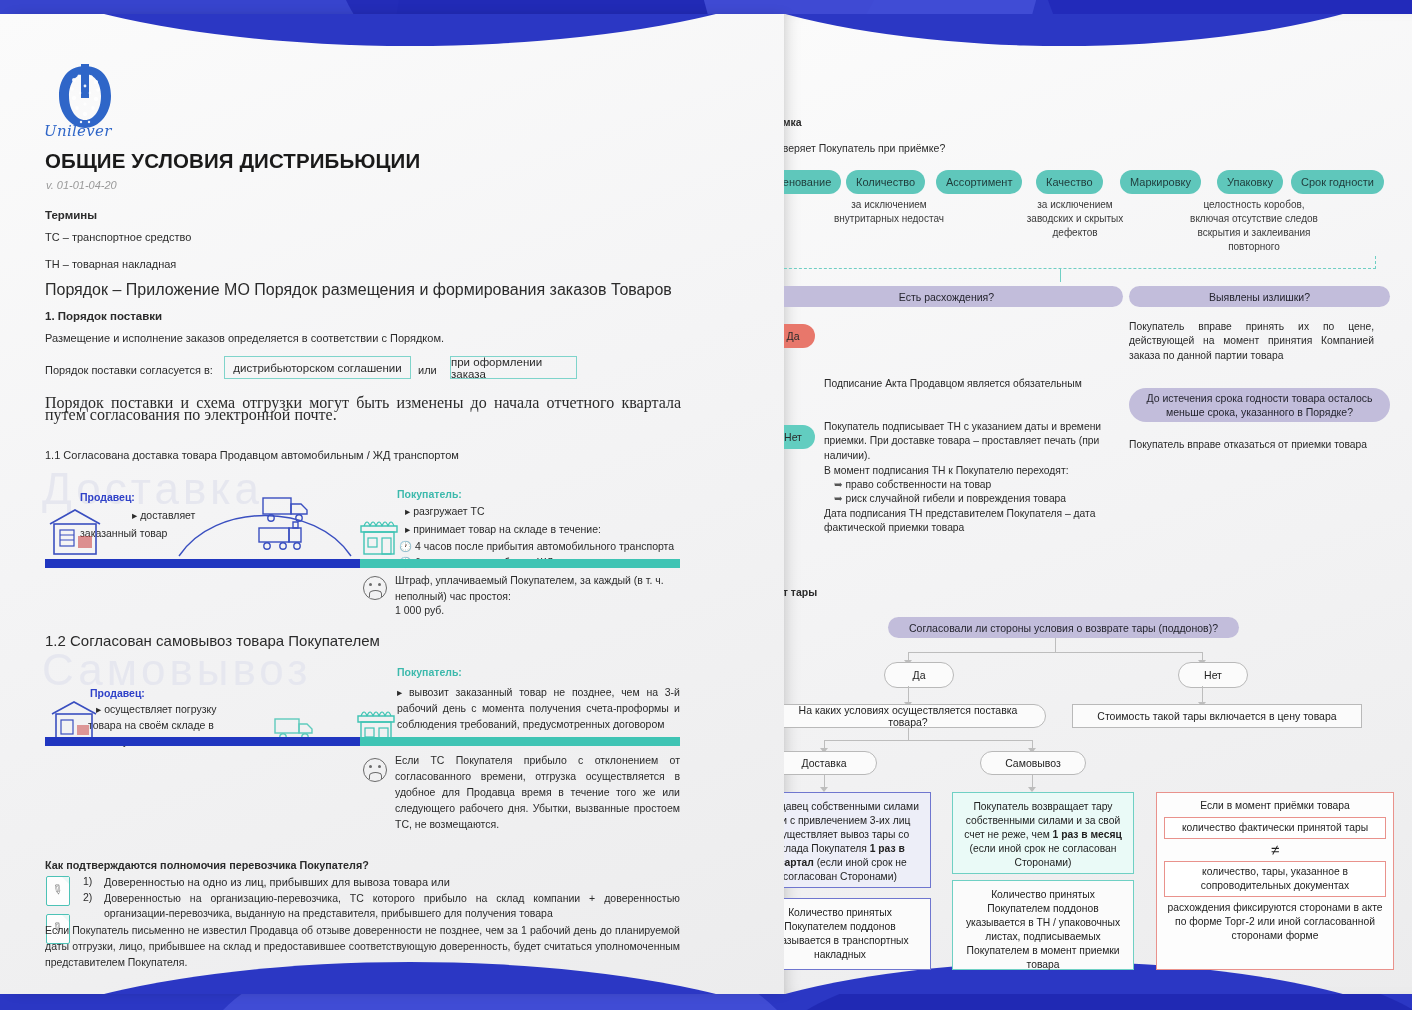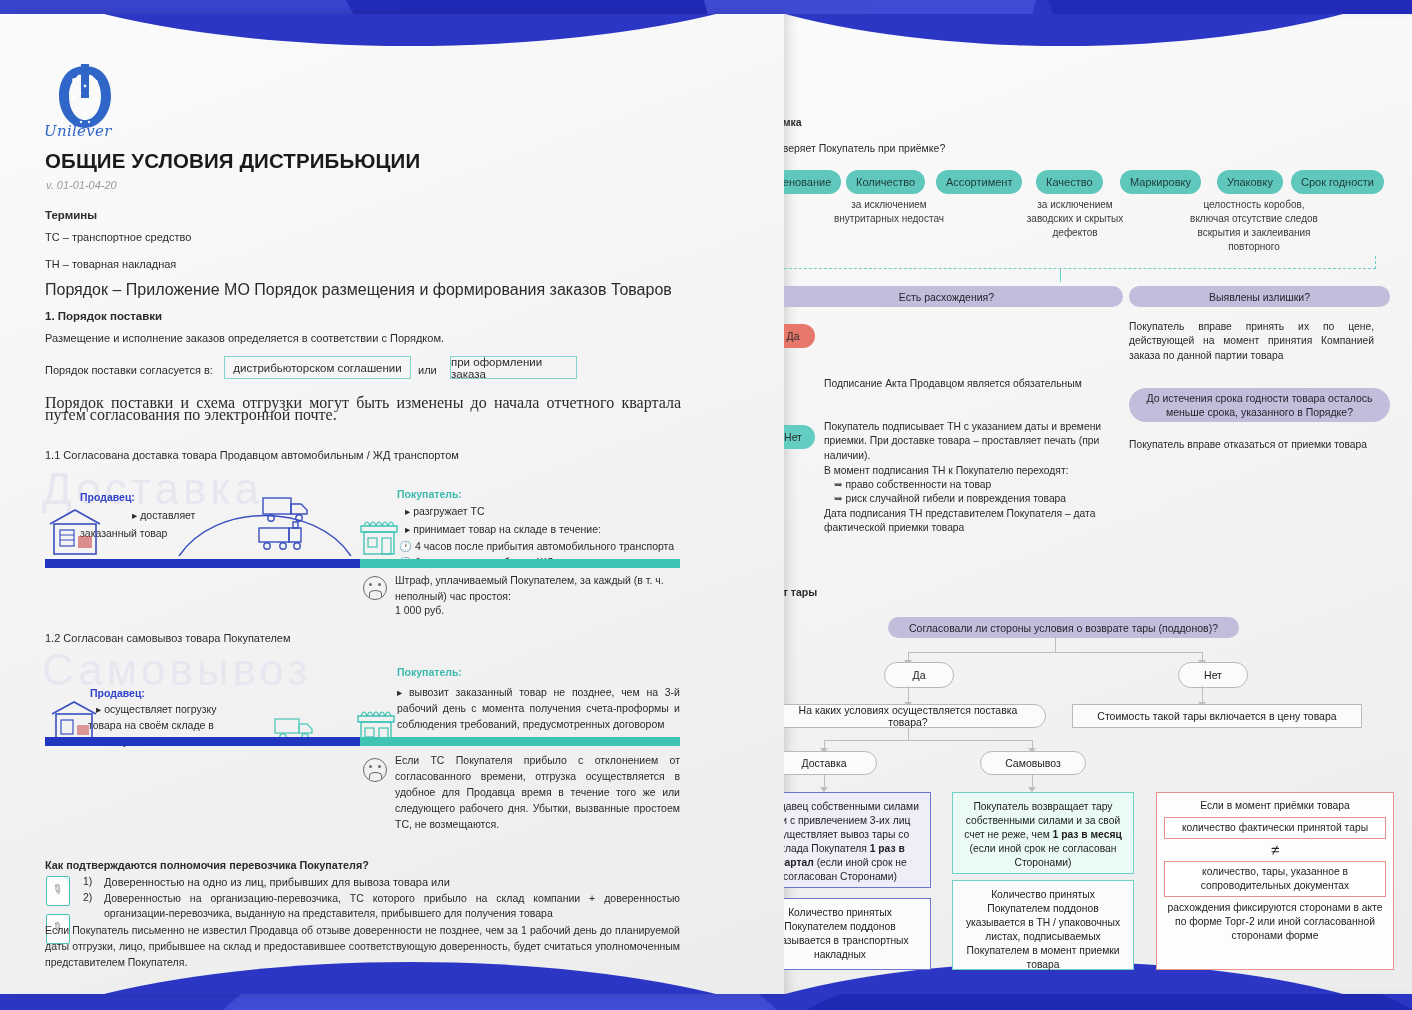--- a/index.html
+++ b/index.html
@@ -240,21 +240,21 @@
 
     <div class="strip strip-blue" style="left:45px;top:545px;width:315px;"></div>
     <div class="strip strip-teal" style="left:360px;top:545px;width:320px;"></div>
 
     <div class="sad" style="left:363px;top:562px;">
           <i></i>
         </div>
     <div class="t" style="left:395px;top:558px;width:285px;font-size:10.5px;line-height:16px;">Штраф, уплачиваемый Покупателем, за каждый (в т. ч. неполный) час простоя:</div>
     <div class="t" style="left:395px;top:590px;font-size:10.5px;">1 000 руб.</div>
 
-    <div class="t" style="left:45px;top:618px;font-size:11px;">1.2 Согласован самовывоз товара Покупателем</div>
+    <div class="t" style="left:45px;top:618px;font-size:15px;">1.2 Согласован самовывоз товара Покупателем</div>
     <div class="ghost" style="left:42px;top:631px;">Самовывоз</div>
 
     <div class="t blue bold" style="left:90px;top:673px;font-size:10.5px;">Продавец:</div>
     <div class="t" style="left:96px;top:689px;font-size:10.5px;">
       ▸ <span>осуществляет  погрузку</span></div>
     <div class="t" style="left:88px;top:705px;font-size:10.5px;">товара на своём складе в</div>
     <div class="t" style="left:88px;top:721px;font-size:10.5px;">ТС Покупателя</div>
 
     <svg style="position:absolute;left:48px;top:684px" width="52" height="48">
       <path d="M4 16 L26 4 L48 16" fill="none" stroke="#3a4fc0" stroke-width="1.6"></path>

